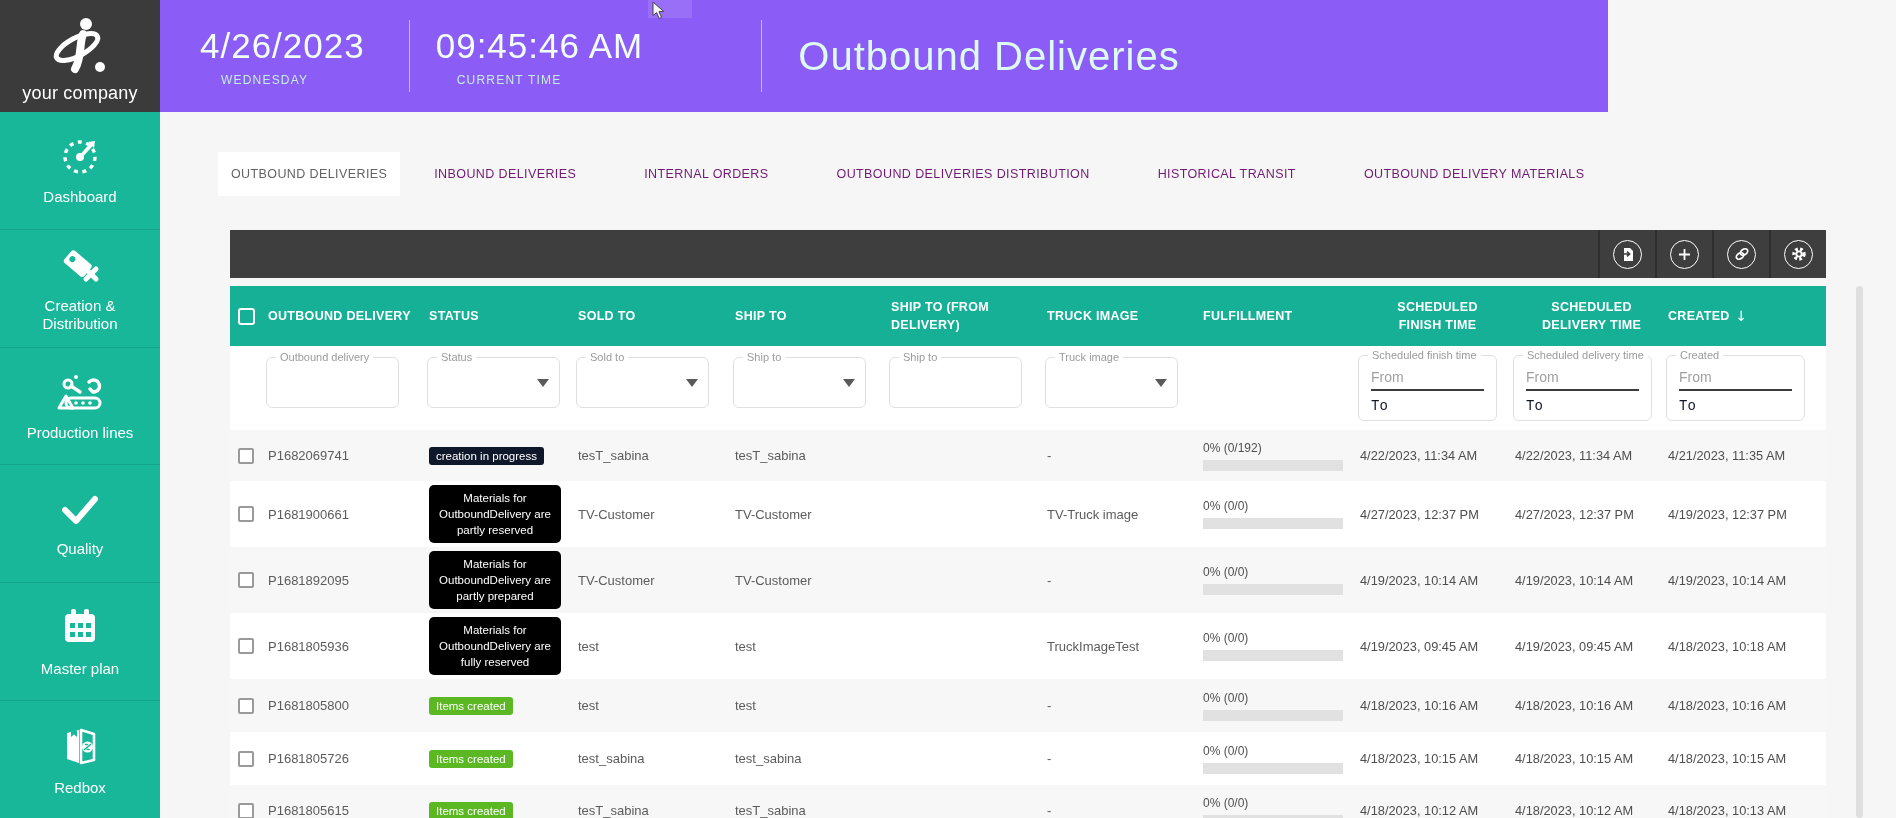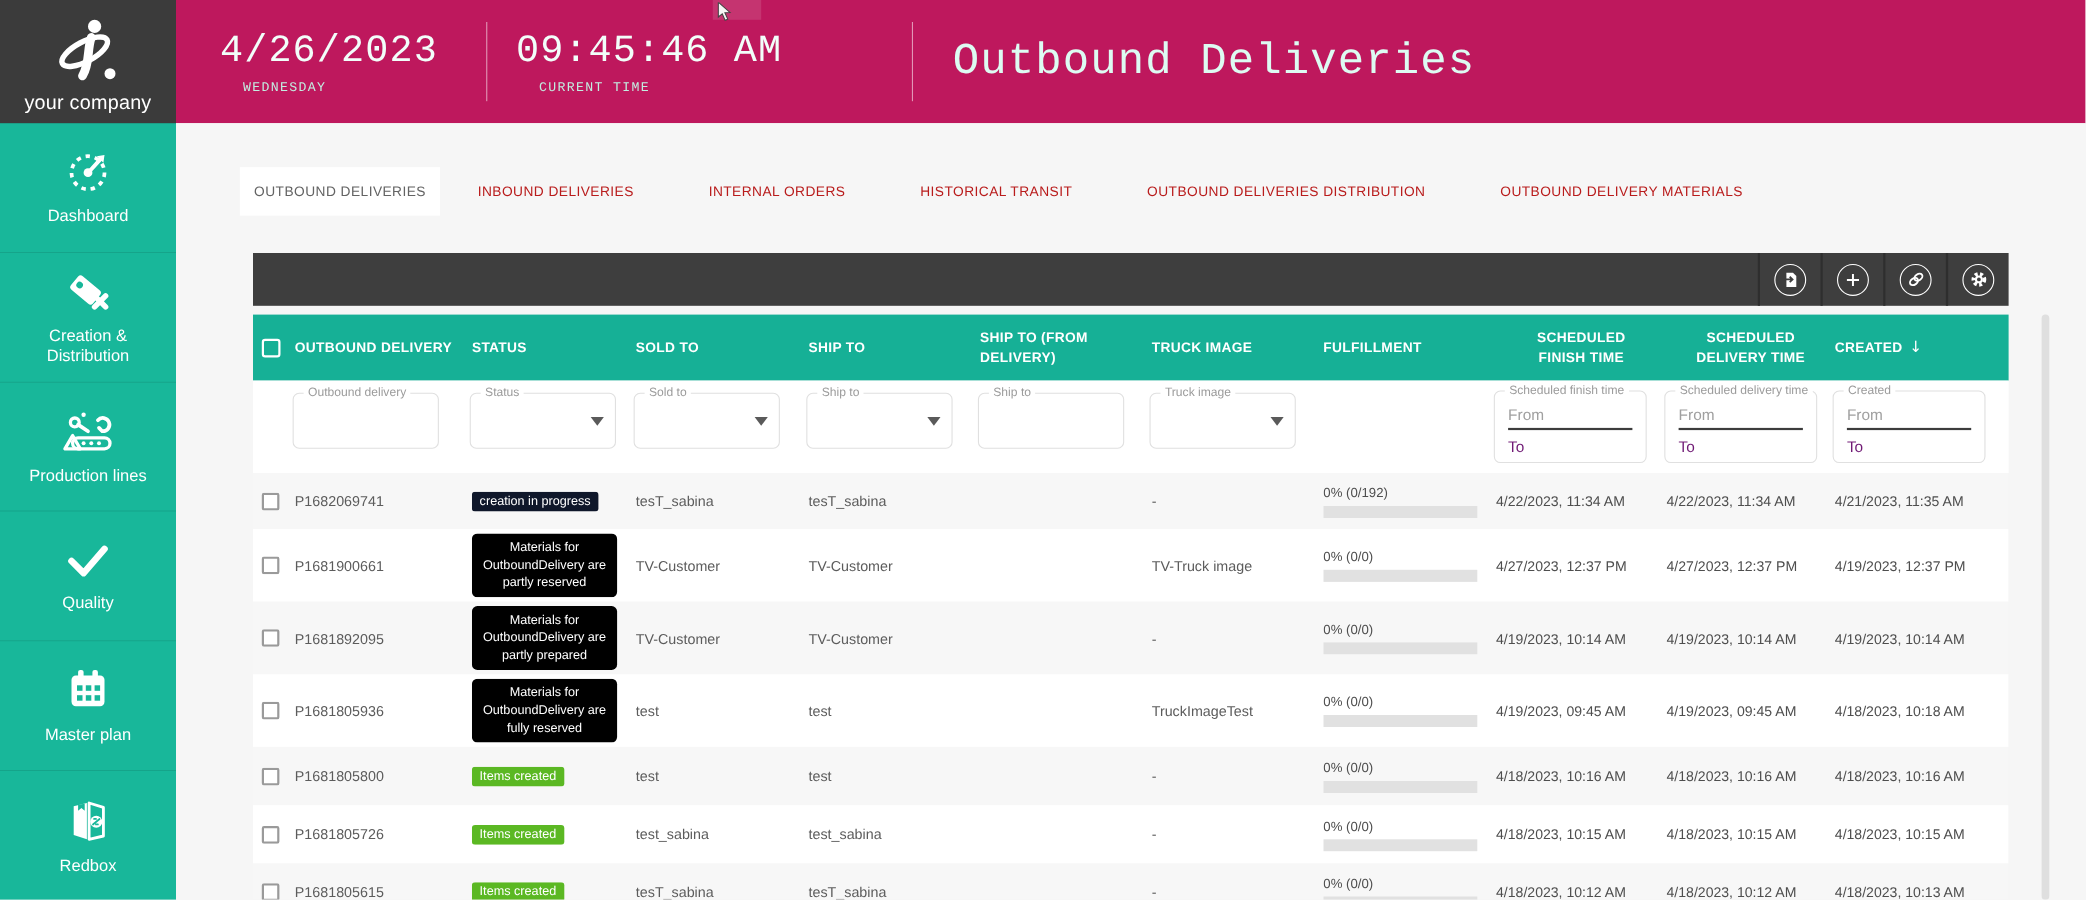--- a/index.html
+++ b/index.html
@@ -10,40 +10,40 @@
   .sidebar { position:absolute; left:0; top:0; width:160px; height:818px; background:#18b79a; display:flex; flex-direction:column; z-index:5; }
   .logo-box { height:112px; background:#3b3b3b; display:flex; flex-direction:column; align-items:center; justify-content:flex-end; padding-bottom:8px; cursor:pointer; }
   .logo-text { color:#ffffff; font-size:18px; font-weight:500; letter-spacing:.2px; margin-top:2px; }
   .side-nav { flex:1; display:flex; flex-direction:column; }
   .side-item { flex:1; display:flex; flex-direction:column; align-items:center; justify-content:center; gap:10px; color:#fff; cursor:pointer; border-bottom:1px solid rgba(0,0,0,0.10); }
   .side-item:last-child { border-bottom:none; }
   .side-item svg { display:block; }
   .side-label { font-size:15px; color:#fff; text-align:center; padding:0 6px; line-height:1.2; }
 
   
-  .topbar { position:absolute; left:160px; top:0; width:1736px; height:112px; background:#be185d; display:flex; align-items:center; color:#fff;font-family:Liberation Mono, monospace; }
+  .topbar { position:absolute; left:160px; top:0; width:1448px; height:112px; background:#8b5cf6; display:flex; align-items:center; color:#fff; }
   .tb-block { display:flex; flex-direction:column; justify-content:center; }
   .tb-main { font-size:35px; font-weight:300; letter-spacing:1px; color:#f2fefa; }
   .tb-sub { font-size:12px; letter-spacing:1.2px; color:#c3eee1; margin-top:7px;margin-left:21px; }
   .tb-divider { width:1px; height:72px; background:rgba(255,255,255,0.55); }
   .page-title { font-size:40px; font-weight:300; letter-spacing:1px; color:#ddfbf2; }
   .d1 { margin-left:40px; }
   .dv1 { margin-left:44px; }
   .d2 { margin-left:26px; }
   .dv2 { margin-left:118px; }
   .t1 { margin-left:36px; }
   .cursor-artifact { position:absolute; left:488px; top:0; width:44px; height:18px; background:rgba(255,255,255,0.12); }
   .mouse-cursor { position:absolute; left:492px; top:2px; }
 
   
   .content { position:absolute; left:160px; top:112px; width:1736px; height:706px; background:#f6f6f6; }
 
   
   .tabbar { position:absolute; left:58px; top:40px; height:44px; display:flex; align-items:stretch; }
-  .tab { display:flex; align-items:center; padding:0 34px; font-size:12.5px; letter-spacing:.4px; color:#b91c1c; cursor:pointer; white-space:nowrap; }
+  .tab { display:flex; align-items:center; padding:0 34px; font-size:12.5px; letter-spacing:.4px; color:#701a75; cursor:pointer; white-space:nowrap; }
   .tab.active { background:#ffffff; padding:0 13px; color:#636363; }
 
   
   .toolbar { position:absolute; left:70px; top:118px; width:1596px; height:48px; background:#3e3e3e; display:flex; justify-content:flex-end; }
   .tool-btn { width:57px; height:48px; display:flex; align-items:center; justify-content:center; border-left:2px solid #2e2e2e; cursor:pointer; }
   .tool-circle { width:29px; height:29px; border:1.6px solid #fff; border-radius:50%; display:flex; align-items:center; justify-content:center; }
 
   
   .grid { display:grid; grid-template-columns:38px 161px 149px 157px 156px 156px 156px 157px 155px 153px 158px; }
   .thead { position:absolute; left:70px; top:174px; width:1596px; height:60px; background:#16b096; color:#fff; align-items:center; }
@@ -56,21 +56,21 @@
 
   
   .filters { position:absolute; left:70px; top:234px; width:1596px; height:84px; background:#ffffff; }
   .fcell { position:relative; }
   .fbox { position:relative; margin-top:11px; margin-left:-2px; height:51px; border:1px solid #e0e0e0; border-radius:6px; background:#fff; }
   .fbox.date { margin-top:9px; height:66px; padding:13px 12px 0 12px; }
   .flabel { position:absolute; top:-7px; left:9px; background:#fff; padding:0 4px; font-size:11px; color:#9b9b9b; white-space:nowrap; }
   .fw-sm { width:133px; } .fw-lg { width:139px; }
   .dd-arrow { position:absolute; right:10px; top:21px; width:0; height:0; border-left:6px solid transparent; border-right:6px solid transparent; border-top:8px solid #5a5a5a; }
   .from-field { font-size:14px; color:#a0a0a0; padding-bottom:4px; border-bottom:2px solid #3c3c3c; }
-  .to-field { font-size:14px; color:#701a75; margin-top:7px; }
+  .to-field { font-size:14px; color:#0f172a; margin-top:7px;font-family:Liberation Mono, monospace; }
 
   
   .rows { position:absolute; left:70px; top:318px; width:1596px; height:388px; overflow:hidden; }
   .row { align-items:center; cursor:pointer; }
   .row:nth-child(odd) { background:#f7f7f7; }
   .row:nth-child(even) { background:#ffffff; }
   .r-sm { height:51px; } .r-lg { height:66px; } .r-md { height:53px; }
   .cell { font-size:13px; color:#5c5c5c; padding-right:10px; overflow:hidden; white-space:nowrap; }
   .cell.date { font-size:12.8px; color:#4e4e4e; }
   .c-check { display:flex; padding-left:8px; }
@@ -184,22 +184,22 @@
     <path d="M1 0 L1 13.5 L4.6 10.6 L7.2 16.5 L9.6 15.4 L7 9.6 L11.6 9.3 Z" fill="#f5f5f5" stroke="#444" stroke-width="1"></path>
   </svg>
 </header>
 
 <main class="content">
 
   <div class="tabbar">
     <div class="tab active">OUTBOUND DELIVERIES</div>
     <div class="tab">INBOUND DELIVERIES</div>
     <div class="tab">INTERNAL ORDERS</div>
+    <div class="tab">OUTBOUND DELIVERIES DISTRIBUTION</div>
     <div class="tab">HISTORICAL TRANSIT</div>
-    <div class="tab">OUTBOUND DELIVERIES DISTRIBUTION</div>
     <div class="tab">OUTBOUND DELIVERY MATERIALS</div>
   </div>
 
   <div class="toolbar">
     <div class="tool-btn">
       <div class="tool-circle">
         <svg width="15" height="15" viewBox="0 0 15 15">
           <path d="M4 1 h6 l3 3 v10 h-9 z" fill="#fff"></path>
           <path d="M2 7 h7 M7 4.6 L9.6 7 L7 9.4" stroke="#3e3e3e" stroke-width="1.6" fill="none"></path>
         </svg>

